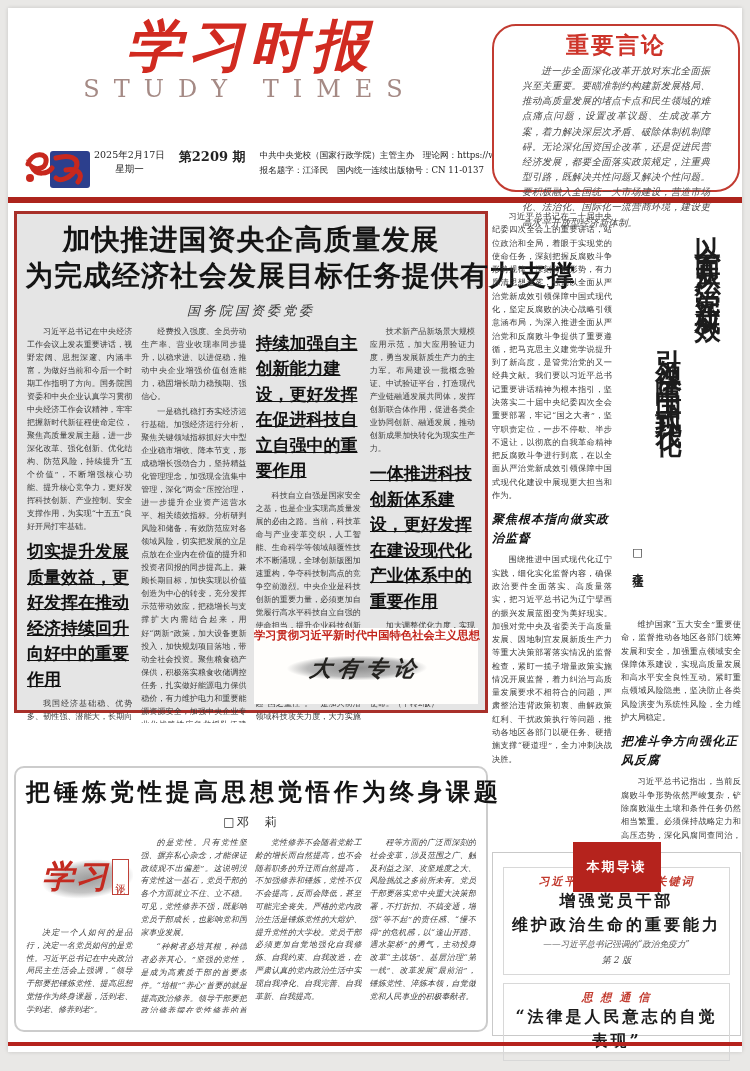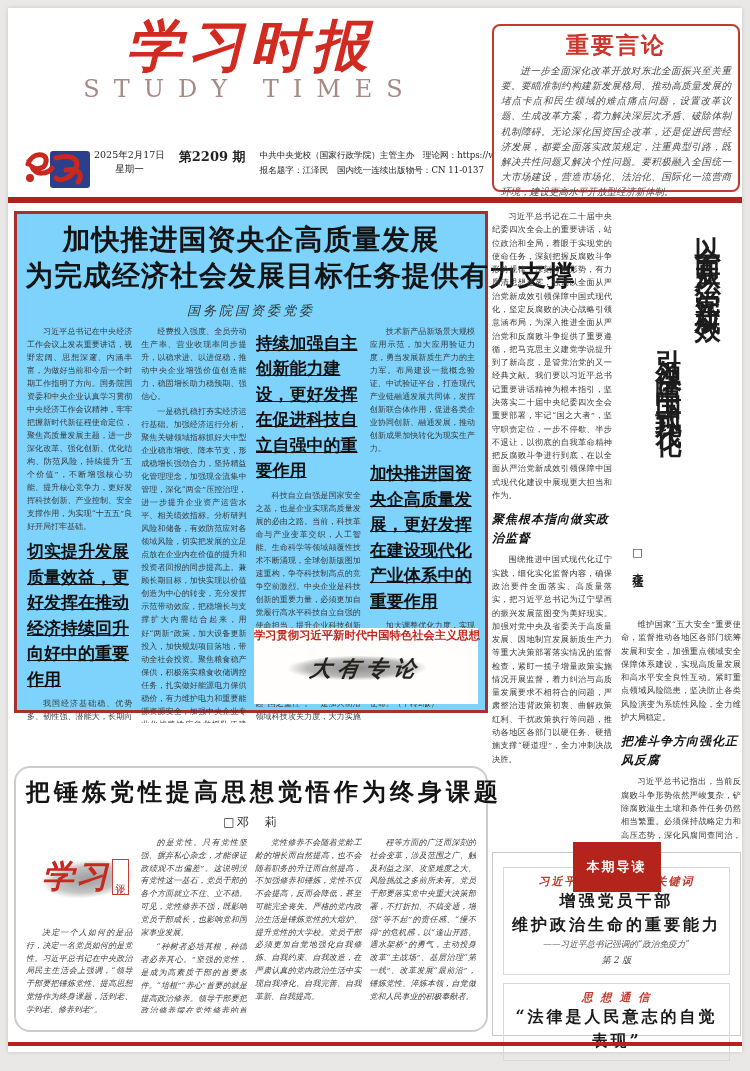--- a/index.html
+++ b/index.html
@@ -12,28 +12,28 @@
   .mast-title{font-size:56px;font-weight:bold;font-style:italic;color:#d12a20;
               letter-spacing:6px;line-height:1.05;white-space:nowrap;}
   .mast-sub{font-size:24px;letter-spacing:14px;color:#a58a85;margin-top:0px;font-weight:500;}
   .info-row{position:absolute;left:14px;top:140px;width:462px;height:48px;display:flex;align-items:flex-start;}
   .info-sep{width:1px;height:34px;background:#999;margin:0 7px;}
   .date-col{font-size:9.5px;color:#222;text-align:center;line-height:1.5;white-space:nowrap;}
   .issue{font-size:13px;color:#222;white-space:nowrap;font-weight:bold;}
   .pub{font-size:8.6px;color:#222;line-height:1.7;white-space:nowrap;}
   
   .remarks{position:absolute;left:484px;top:16px;width:248px;height:168px;border:2px solid #c23b31;
-           border-radius:8px;background:#fff;box-sizing:border-box;padding:4px 7px;}
+           border-radius:24px;background:#fff;box-sizing:border-box;padding:4px 28px;}
   .remarks-title{text-align:center;font-size:23px;font-weight:bold;color:#cd342a;letter-spacing:2px;}
   .remarks-body{font-size:9.6px;font-style:italic;color:#4a4a4a;line-height:1.58;text-align:justify;
                 text-indent:2em;margin-top:2px;}
   .red-rule{position:absolute;left:0;top:189px;width:734px;height:6px;background:#ad241c;}
   
   .main-box{position:absolute;left:6px;top:203px;width:474px;height:502px;border:3px solid #a8302a;
-            box-sizing:border-box;background:#7dd3fc;padding:8px 8px 9px 8px;}
+            box-sizing:border-box;background:#e5e5e5;padding:8px 8px 9px 8px;}
   .main-h{font-size:28px;font-weight:bold;text-align:center;color:#141414;line-height:1.3;letter-spacing:1px;white-space:nowrap;}
   .main-byline{font-size:13px;font-style:italic;text-align:center;color:#333;margin:7px 0 5px 0;letter-spacing:3px;}
   .main-cols{display:flex;gap:9px;height:398px;overflow:hidden;padding:0 2px;}
   .main-cols .col{flex:1;overflow:hidden;}
   .bp{font-size:8px;line-height:1.63;color:#3a3a3a;text-align:justify;text-indent:2em;margin:0 0 2px 0;}
   .sub{font-size:17px;font-weight:bold;color:#101010;line-height:1.5;margin:6px 0 5px 0;text-decoration:underline;}
   .slogan-wrap{position:absolute;right:7px;bottom:6px;width:224px;height:76px;background:#fffefc;text-align:center;}
   .slogan{font-size:11.3px;font-weight:bold;color:#c3261e;white-space:nowrap;letter-spacing:0px;}
   .brush{margin:6px auto 0 auto;width:180px;height:38px;position:relative;
          background:radial-gradient(ellipse 90px 16px at 45% 50%, #8f8f8f 0%, #b9b9b9 55%, rgba(255,255,255,0) 78%);
@@ -57,21 +57,21 @@
   .guide-badge{position:absolute;left:50%;top:-11px;transform:translateX(-50%);background:#b5231d;
                color:#fff;font-size:13px;font-weight:bold;letter-spacing:2px;padding:16px 14px;white-space:nowrap;}
   .g-item{margin:14px 10px 8px 10px;border:1px solid #d8d8d8;text-align:center;padding:6px 4px 7px 4px;}
   .g-item + .g-item{margin-top:6px;}
   .g-tag{font-size:11px;font-weight:bold;font-style:italic;color:#c23a2e;letter-spacing:2px;}
   .g-title{font-size:16px;font-weight:bold;color:#1a1a1a;letter-spacing:3px;line-height:1.5;}
   .g-sub{font-size:8.6px;font-style:italic;color:#555;margin-top:2px;}
   .g-page{font-size:9px;font-style:italic;color:#444;margin-top:3px;}
   
   .bottom-box{position:absolute;left:6px;top:758px;width:474px;height:266px;border:2px solid #cccccc;
-              border-radius:16px;box-sizing:border-box;background:#fff;padding:8px 10px 0 10px;}
+              border-radius:10px;box-sizing:border-box;background:#fff;padding:8px 10px 0 10px;}
   .bottom-h{font-size:24px;font-weight:bold;text-align:center;color:#151515;letter-spacing:4px;white-space:nowrap;}
   .bottom-author{font-size:12px;text-align:center;color:#333;margin:6px 0 6px 0;letter-spacing:2px;}
   .bottom-cols{display:flex;gap:8px;height:176px;overflow:hidden;}
   .bottom-cols .bcol{flex:1;overflow:hidden;}
   .kp{font-size:8px;font-style:italic;line-height:1.6;color:#3d3d3d;text-align:justify;text-indent:2em;margin:0 0 2px 0;}
   .xl-logo{width:100%;height:86px;position:relative;margin-bottom:4px;}
   .xl-blob{position:absolute;left:2px;top:14px;width:120px;height:56px;
            background:radial-gradient(ellipse 58px 24px at 50% 50%, #9d9d9d 0%, #c4c4c4 55%, rgba(255,255,255,0) 80%);
            transform:rotate(-6deg);}
   .xl-text{position:absolute;left:16px;top:18px;font-size:32px;font-weight:bold;font-style:italic;color:#c42a20;letter-spacing:2px;}
@@ -133,21 +133,21 @@
       <div class="col">
         <p class="bp">经费投入强度、全员劳动生产率、营业收现率同步提升，以稳求进、以进促稳，推动中央企业增强价值创造能力，稳固增长助力稳预期、强信心。</p>
         <p class="bp">一是稳扎稳打夯实经济运行基础。加强经济运行分析，聚焦关键领域指标抓好大中型企业稳市增收、降本节支，形成稳增长强劲合力，坚持精益化管理理念，加强现金流集中管理，深化“两金”压控治理，进一步提升企业资产运营水平、相关绩效指标。分析研判风险和储备，有效防范应对各领域风险，切实把发展的立足点放在企业内在价值的提升和投资者回报的同步提高上。兼顾长期目标，加快实现以价值创造为中心的转变，充分发挥示范带动效应，把稳增长与支撑扩大内需结合起来，用好“两新”政策，加大设备更新投入，加快规划项目落地，带动全社会投资。聚焦粮食稳产保供，积极落实粮食收储调控任务，扎实做好能源电力保供稳价，有力维护电力和重要能源资源安全，加强中央企业专业化战略性应急救援队伍建设，全力做好重大自然灾害应急响应，坚决守护人民群众生命财产安全。</p>
       </div>
       <div class="col">
         <div class="sub">持续加强自主创新能力建设，更好发挥在促进科技自立自强中的重要作用</div>
         <p class="bp">科技自立自强是国家安全之基，也是企业实现高质量发展的必由之路。当前，科技革命与产业变革交织，人工智能、生命科学等领域颠覆性技术不断涌现，全球创新版图加速重构，争夺科技制高点的竞争空前激烈。中央企业是科技创新的重要力量，必须更加自觉履行高水平科技自立自强的使命担当，提升企业科技创新能力，围绕国家发展安全和长远大局科技问题，一体推进科技创新体系建设、生态构建，起码把握主动权，牢牢掌握关键核心技术，以“国之重器”扛起“国之重任”。一是加大前沿领域科技攻关力度，大力实施中央企业人才竞争行动，加大战略科学家、一流科技领军人才和创新团队的培养力度，加快建设国家战略人才力量，以创新创造为导向，在科研人员中开展多种形式中长期激励，落实尽职合规免责机制，让企业创新创造活力不断迸发、充分涌流。</p>
       </div>
       <div class="col">
         <p class="bp">技术新产品新场景大规模应用示范，加大应用验证力度，勇当发展新质生产力的主力军。布局建设一批概念验证、中试验证平台，打造现代产业链融通发展共同体，发挥创新联合体作用，促进各类企业协同创新、融通发展，推动创新成果加快转化为现实生产力。</p>
-        <div class="sub">加快推进国资央企高质量发展，更好发挥在建设现代化产业体系中的重要作用</div>
+        <div class="sub">一体推进科技创新体系建设，更好发挥在建设现代化产业体系中的重要作用</div>
         <p class="bp">加大调整优化力度，实现有效结构的与时俱进，既是中央企业抢抓机遇、培育发展新质生产力的迫切需要，也是充分发挥战略支撑作用、更好助力现代化产业体系建设的重大使命。（下转2版）</p>
       </div>
     </div>
     <div class="slogan-wrap">
       <div class="slogan">学习贯彻习近平新时代中国特色社会主义思想</div>
       <div class="brush">
         <span>大有专论</span>
       </div>
     </div>
   </div>

